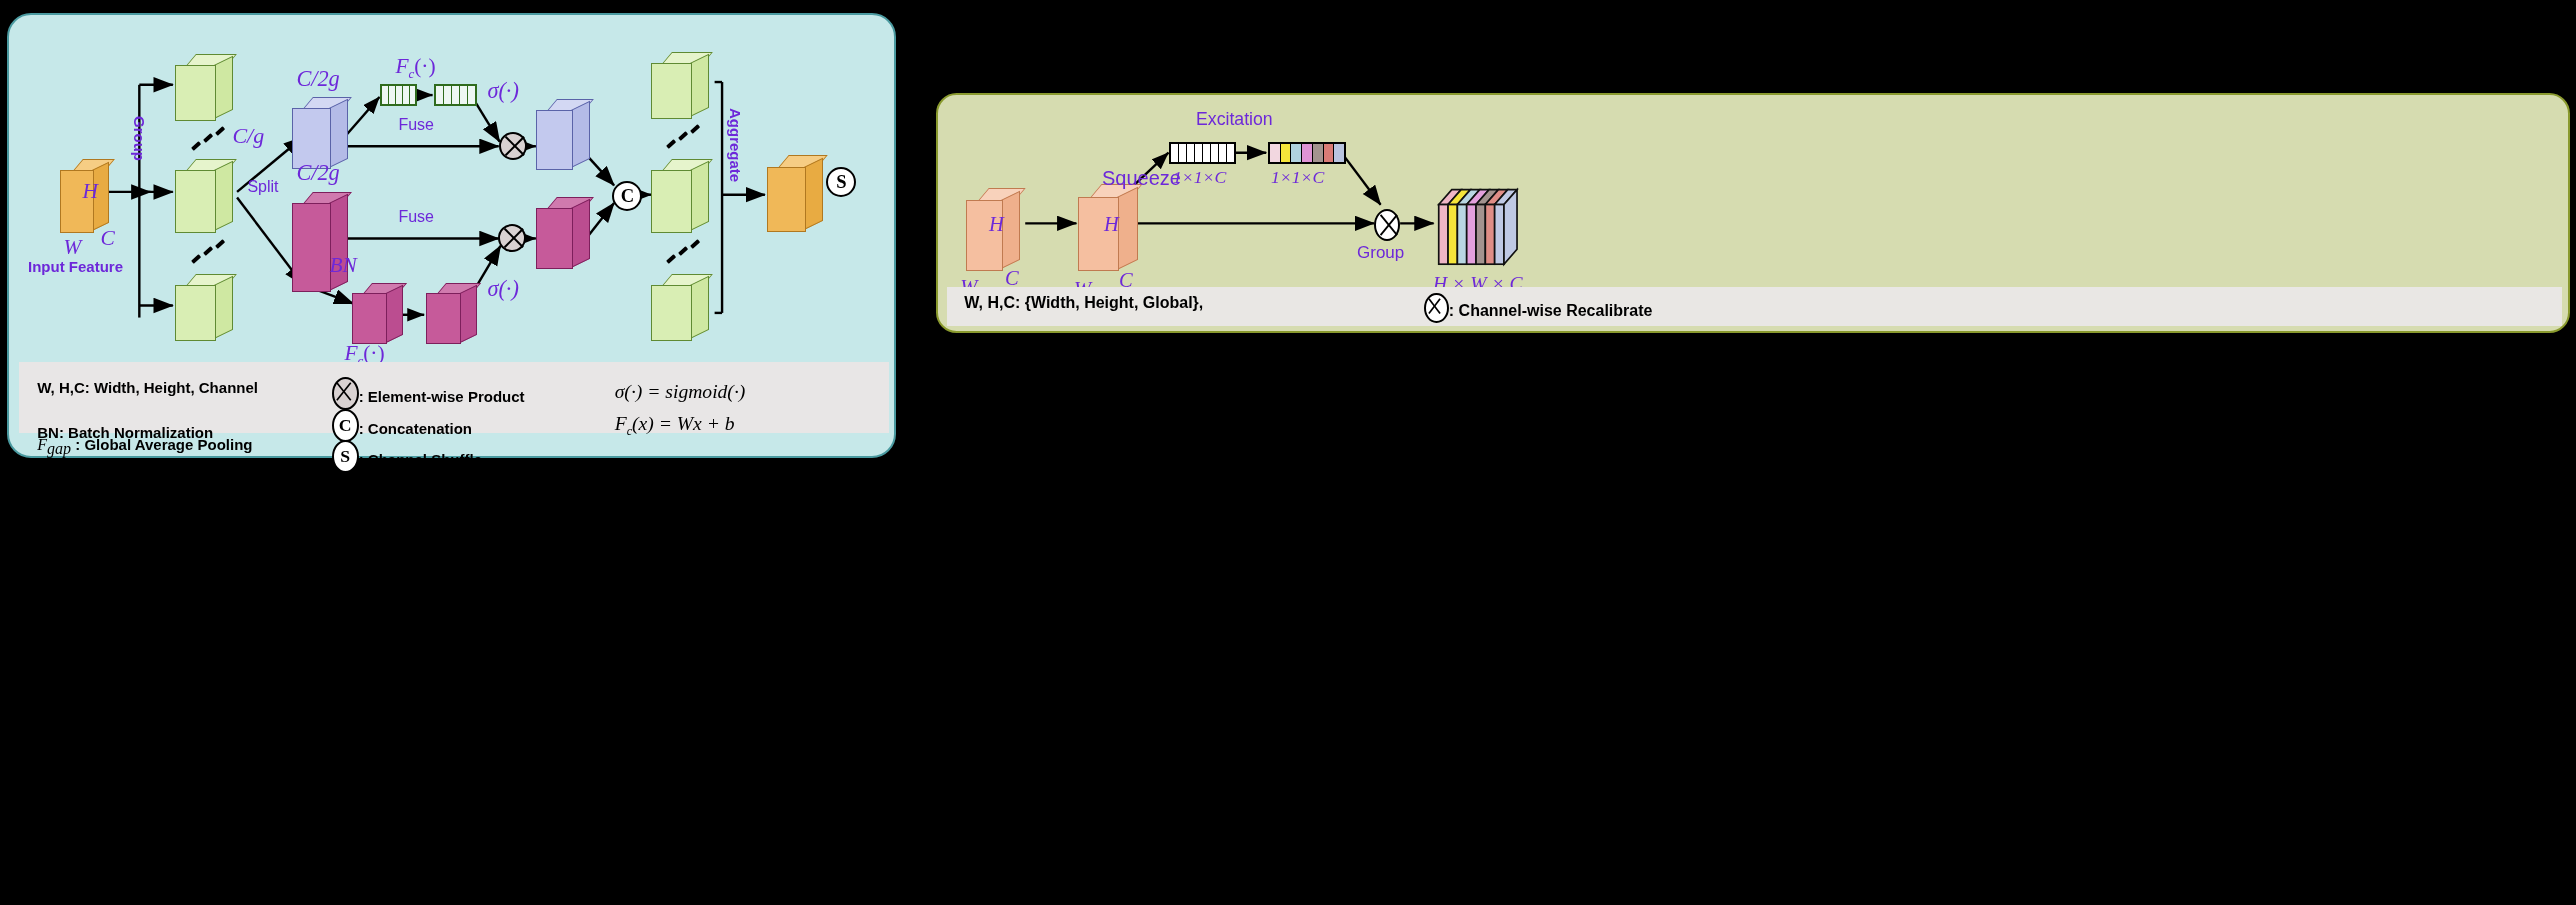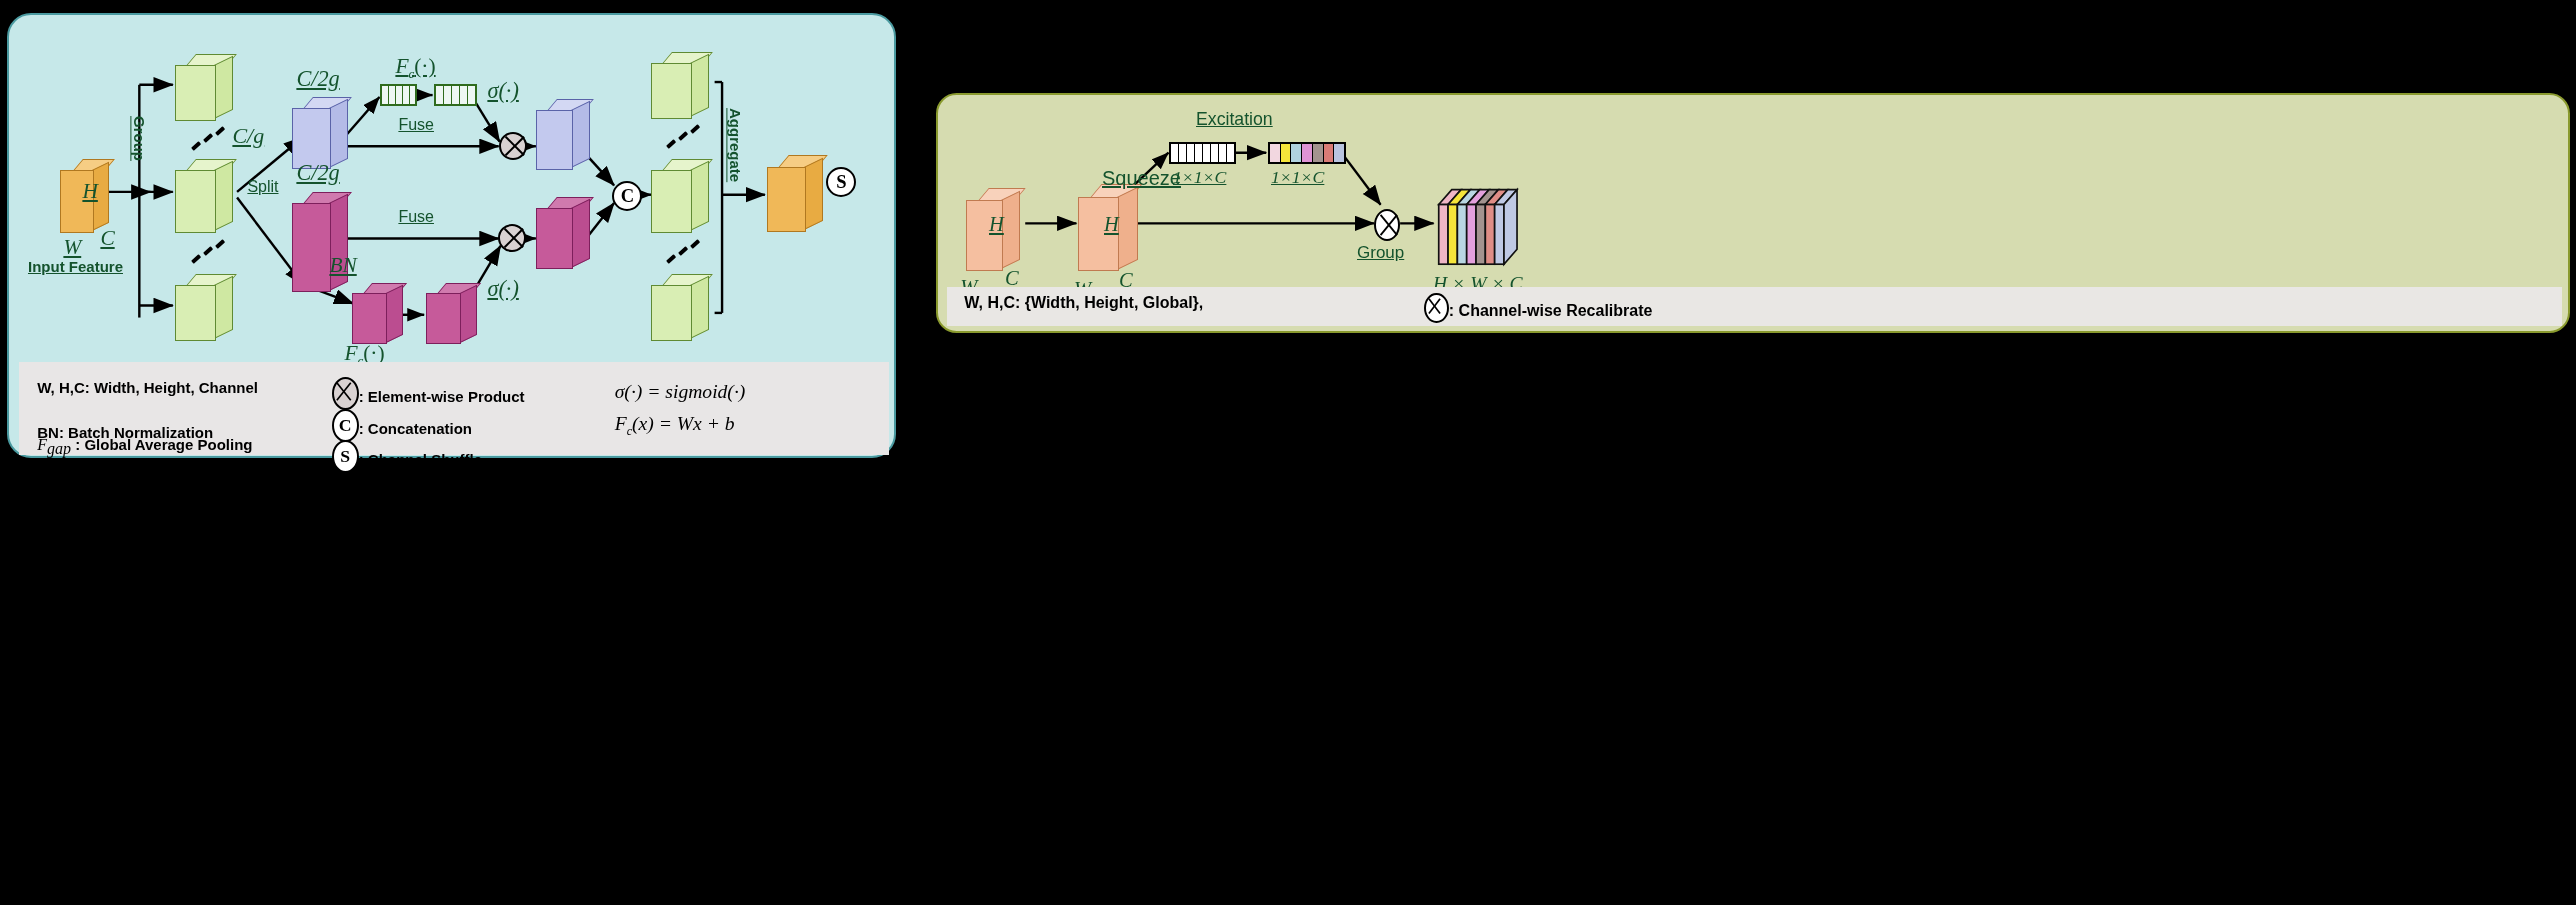--- a/index.html
+++ b/index.html
@@ -2,31 +2,31 @@
 <html style="font-size:15px"><head>
 <meta charset="utf-8">
 <style>
   html,body{margin:0;padding:0;background:#000;}
   body{width:2576px;height:906px;font-family:"Liberation Serif",serif;overflow:hidden;position:relative;}
   .panel{position:absolute;box-sizing:border-box;}
 
   
   #left-panel{left:7.4px;top:13px;width:889px;height:445px;background:#c6e8e9;
               border:2.8px solid #4a9aa0;border-radius:24px;}
-  #left-legend{position:absolute;left:9.3px;top:347px;width:870px;height:93px;
+  #left-legend{position:absolute;left:9.3px;top:347px;width:870px;height:71px;
                background:#e8e6e6;}
 
   
   #right-panel{left:936px;top:93px;width:1634px;height:240px;background:#d6dcb0;
                border:2.8px solid #8a9a2e;border-radius:20.5px;}
   #right-legend{position:absolute;left:9.3px;top:192px;width:1615px;height:39px;
                 background:#e9e7e4;}
 
   
-  .lbl{position:absolute;white-space:nowrap;color:#14532d;line-height:1;text-decoration:underline;}
+  .lbl{position:absolute;white-space:nowrap;color:#6d28d9;line-height:1;}
   .serif-i{font-style:italic;font-family:"Liberation Serif",serif;}
   .bold{font-weight:bold;}
   .sans{font-family:"Liberation Sans",sans-serif;}
 
   
   .cube{position:absolute;}
   .cube .face-front{position:absolute;left:0;box-sizing:border-box;}
   .cube .face-top{position:absolute;box-sizing:border-box;}
   .cube .face-side{position:absolute;box-sizing:border-box;}
 

